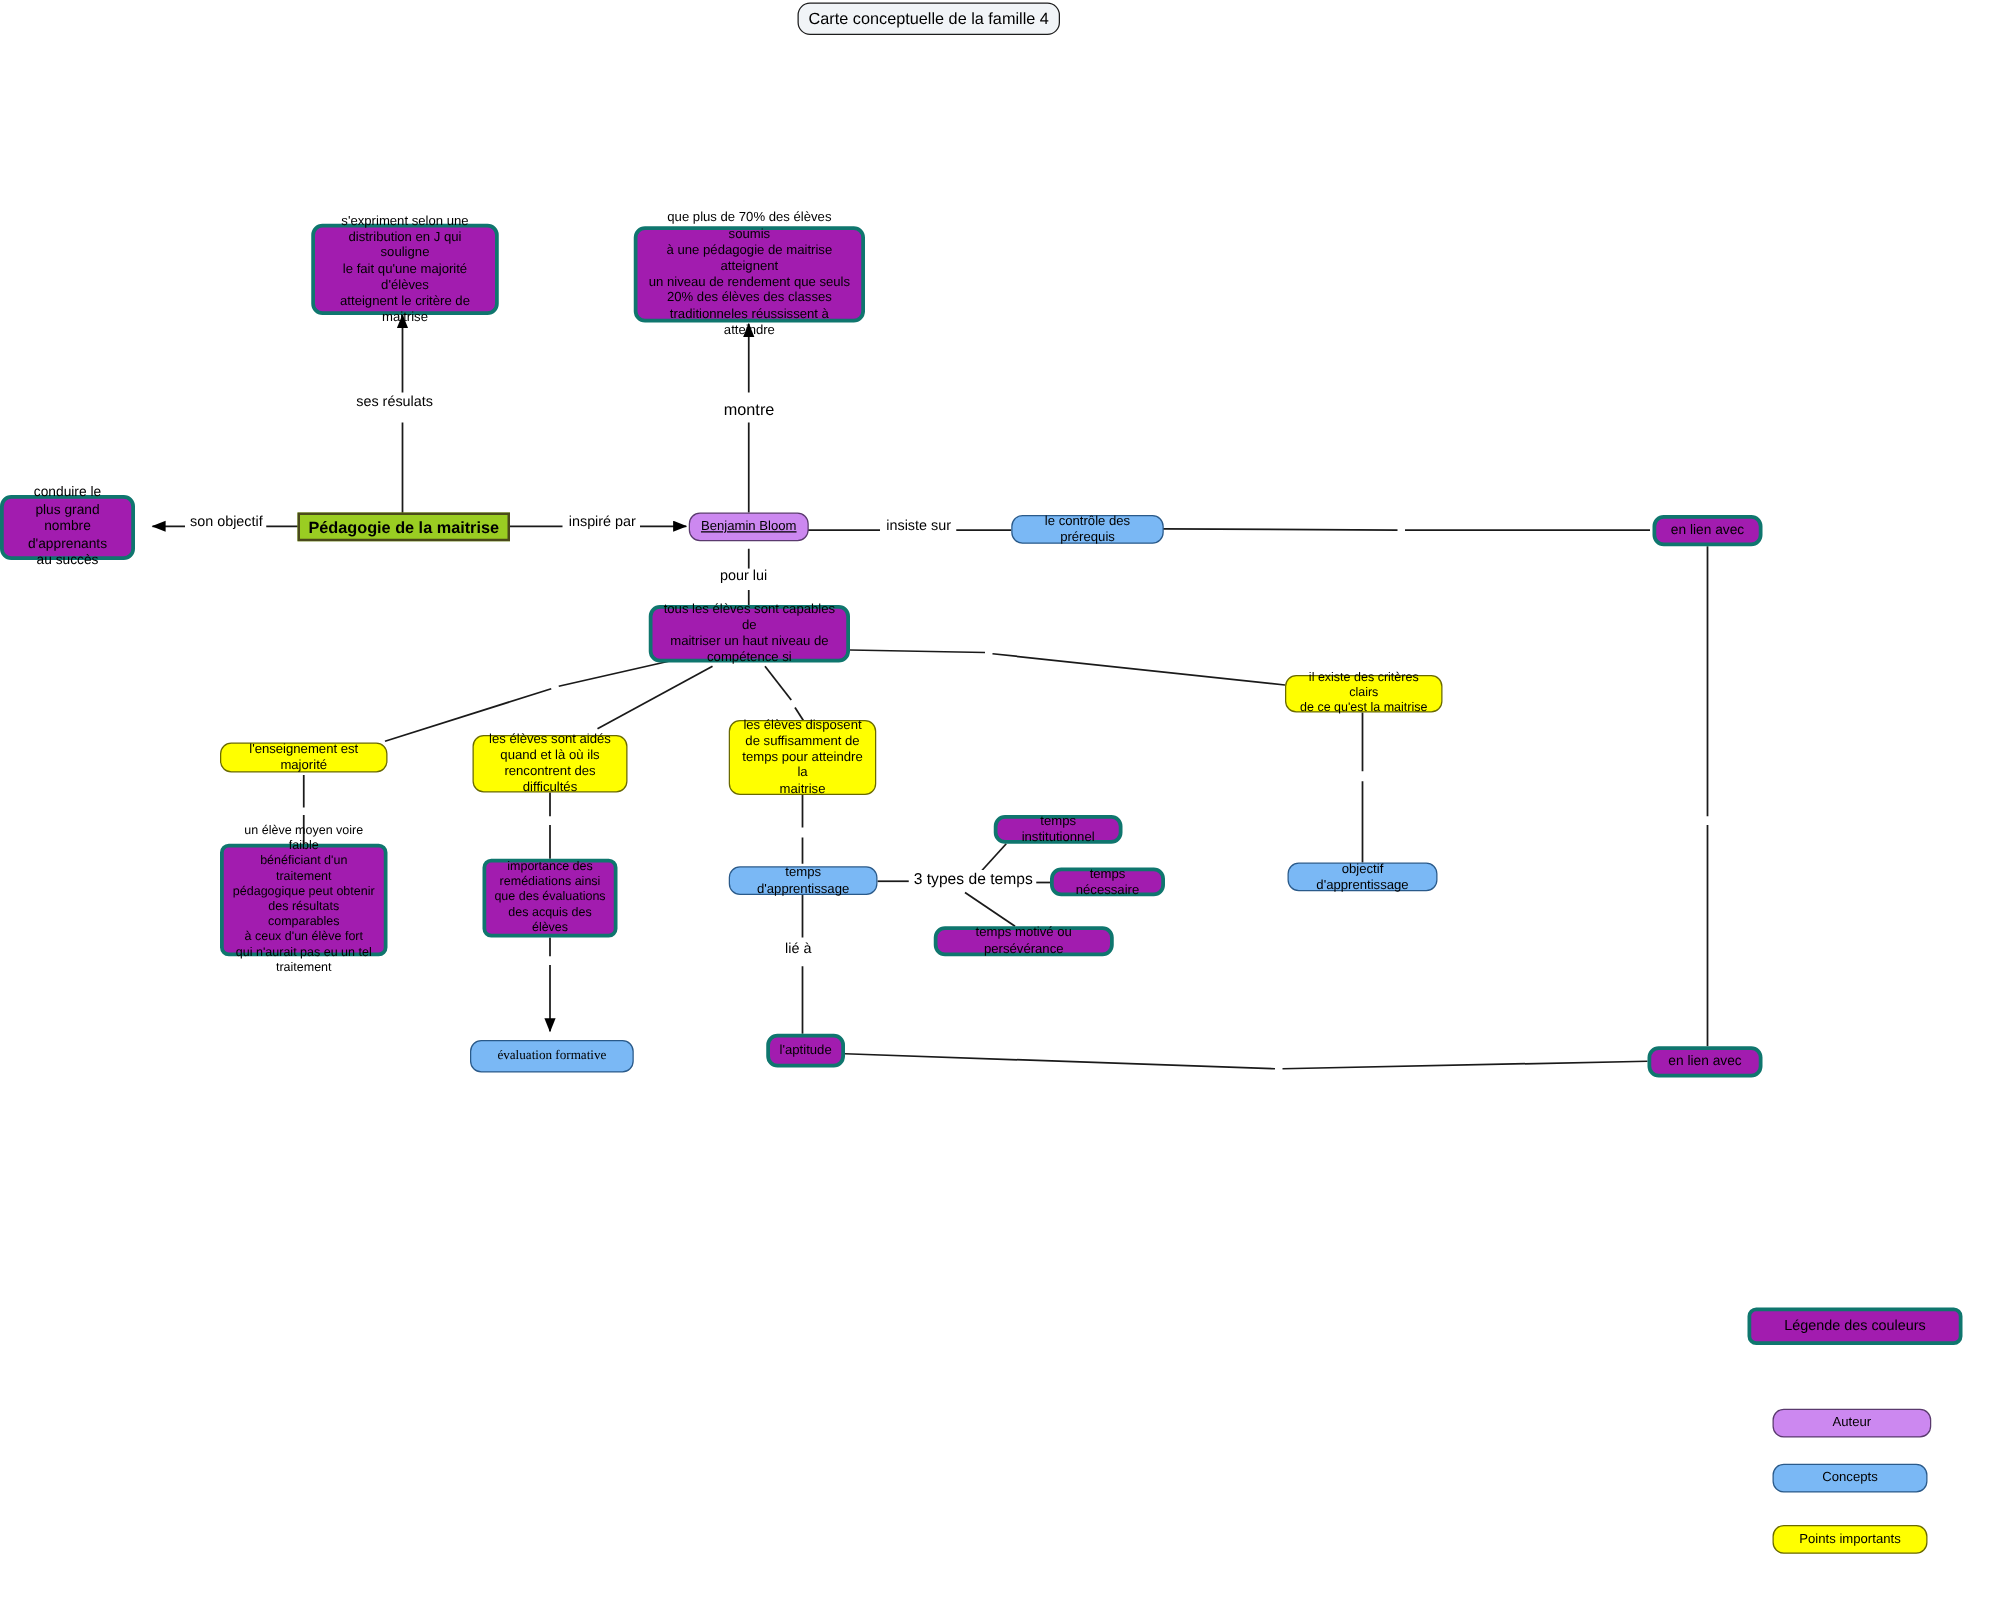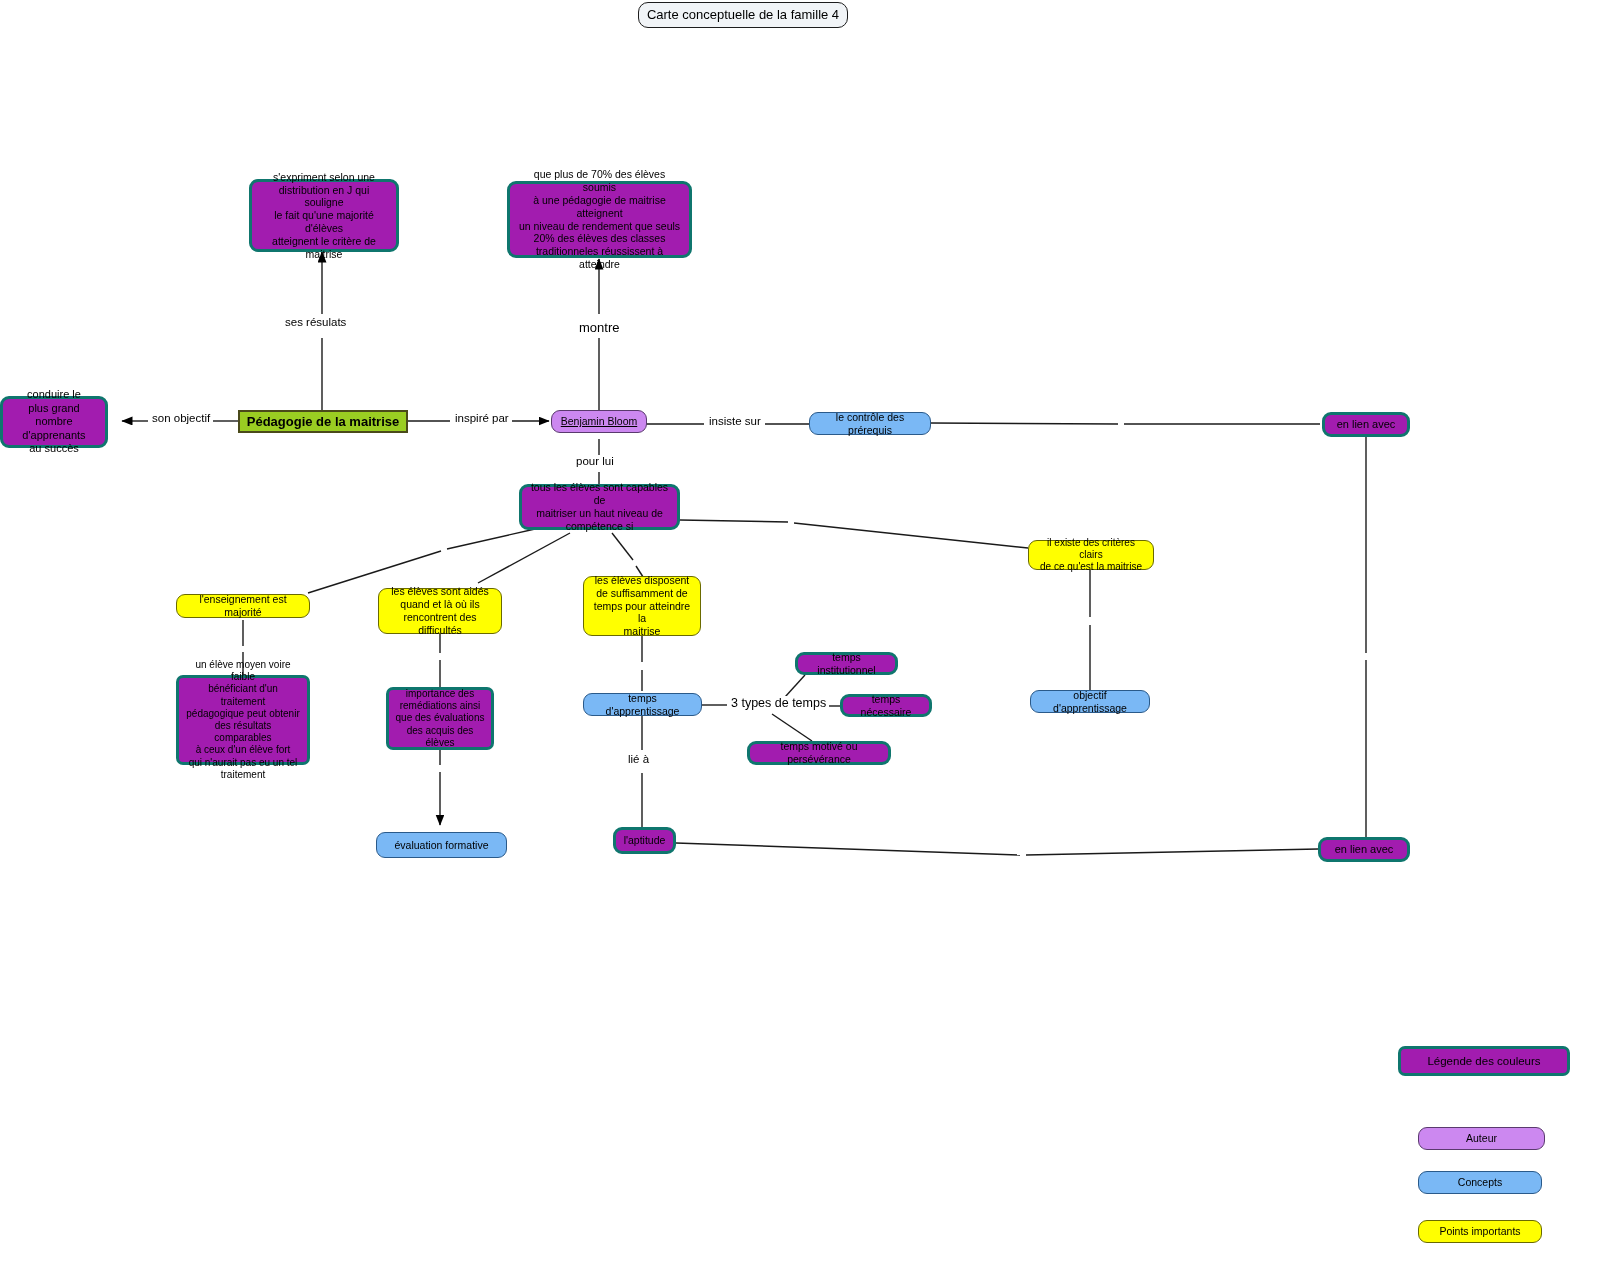--- a/index.html
+++ b/index.html
@@ -190,21 +190,21 @@
 des résultats comparables
 à ceux d'un élève fort
 qui n'aurait pas eu un tel
 traitement</div>
 
   <div class="node dashed white" style="left:386px; top:687px; width:108px; height:63px; font-size:10px;">importance des
 remédiations ainsi
 que des évaluations
 des acquis des élèves</div>
 
-  <div class="node rounded blue" style="left:376px; top:832px; width:131px; height:26px; font-size:10.5px;">évaluation formative</div>
+  <div class="node rounded blue" style="left:376px; top:832px; width:131px; height:26px; font-size:10.5px;font-family:Liberation Serif, serif;">évaluation formative</div>
 
   <div class="node rounded blue" style="left:583px; top:693px; width:119px; height:23px; font-size:10.5px;">temps d'apprentissage</div>
 
   <div class="node rounded blue" style="left:1030px; top:690px; width:120px; height:23px; font-size:10.5px;">objectif d'apprentissage</div>
 
   <div class="node rounded white" style="left:795px; top:652px; width:103px; height:23px; font-size:10.5px;">temps institutionnel</div>
 
   <div class="node rounded white" style="left:840px; top:694px; width:92px; height:23px; font-size:10.5px;">temps nécessaire</div>
 
   <div class="node rounded white" style="left:747px; top:741px; width:144px; height:24px; font-size:10.5px;">temps motivé ou persévérance</div>

